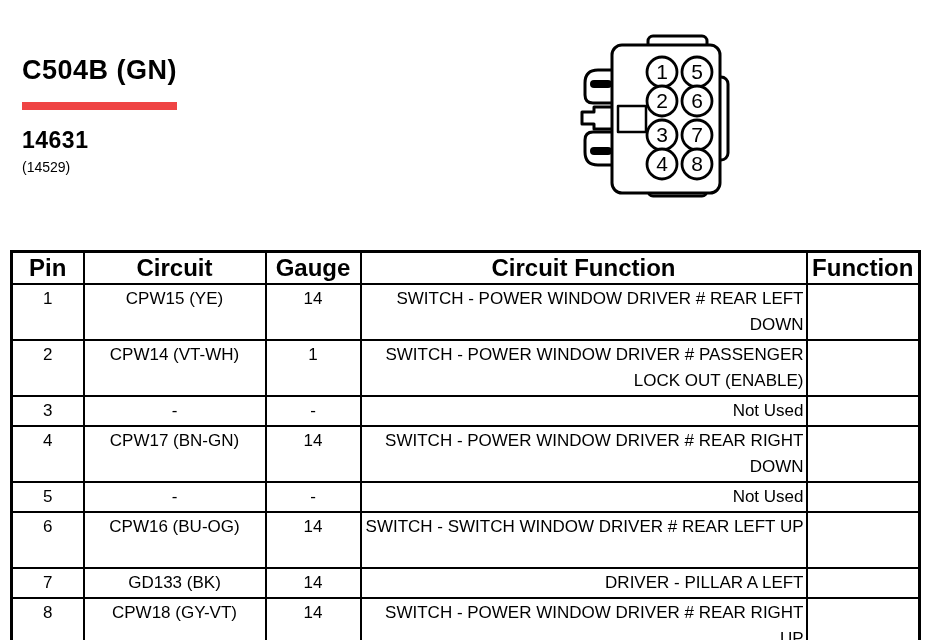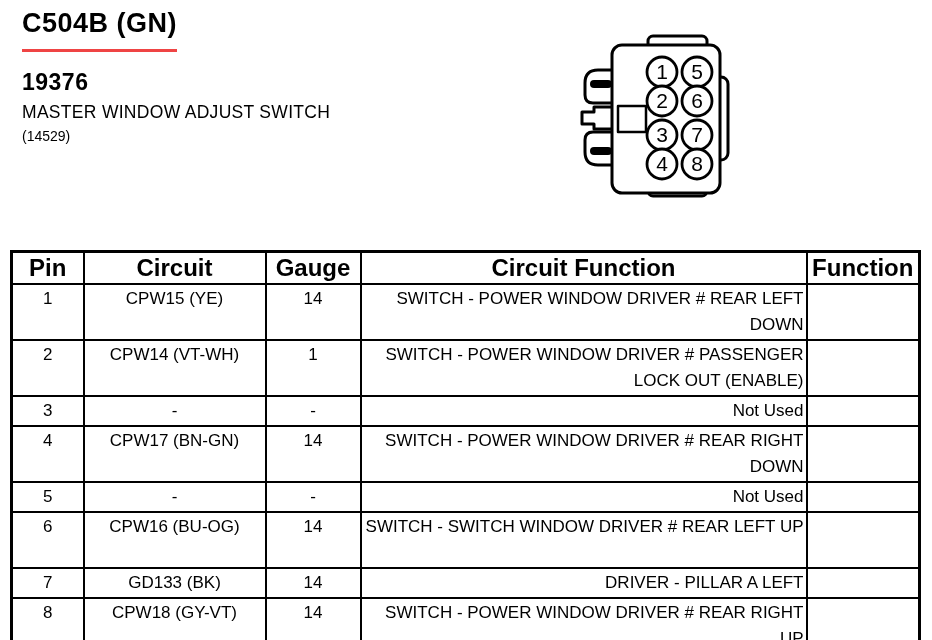--- a/index.html
+++ b/index.html
@@ -11,22 +11,23 @@
     position: relative;
     overflow: hidden;
   }
 
   
   .title-block { position: absolute; left: 22px; top: 8px; }
   .connector-id {
     display: inline-block;
     font-size: 27px; font-weight: bold;
     letter-spacing: 0.5px;
-    border-bottom: 3px solid #ef4444;
-    padding-bottom: 10px;
+    border-bottom: 8px solid #ef4444;
+    padding-bottom: 16px;
+    margin-top: 47px;
   }
   .part-number { font-size: 23px; font-weight: bold; margin-top: 17px; letter-spacing: 0.5px; }
   .description { font-size: 17.5px; margin-top: 6px; letter-spacing: 0.3px; }
   .description-ref { font-size: 14px; margin-top: 5px; }
 
   
   .connector-svg { position: absolute; left: 572px; top: 16px; }
 
   
   table.pinout {
@@ -55,22 +56,21 @@
   td.c { text-align: center; }
   td.func { text-align: right; padding-left: 4px; }
   tr.tall td { height: 52px; }
   tr.short td { height: 22px; }
 </style>
 </head>
 <body>
 
 <div class="title-block">
   <div class="connector-id">C504B (GN)</div>
-  <div class="part-number">19376</div>
-  <div class="description">MASTER WINDOW ADJUST SWITCH</div>
+  <div class="part-number">14631</div>
   <div class="description-ref">(14529)</div>
 </div>
 
 <svg class="connector-svg" width="200" height="200" viewBox="0 0 200 200">
   <g stroke="#000" fill="#fff" stroke-width="3" stroke-linejoin="round">
 
     <rect x="76" y="20" width="59" height="17" rx="5"></rect>
     <rect x="76" y="163" width="59" height="17" rx="5"></rect>
     <rect x="138" y="61" width="18" height="83" rx="7"></rect>
 

